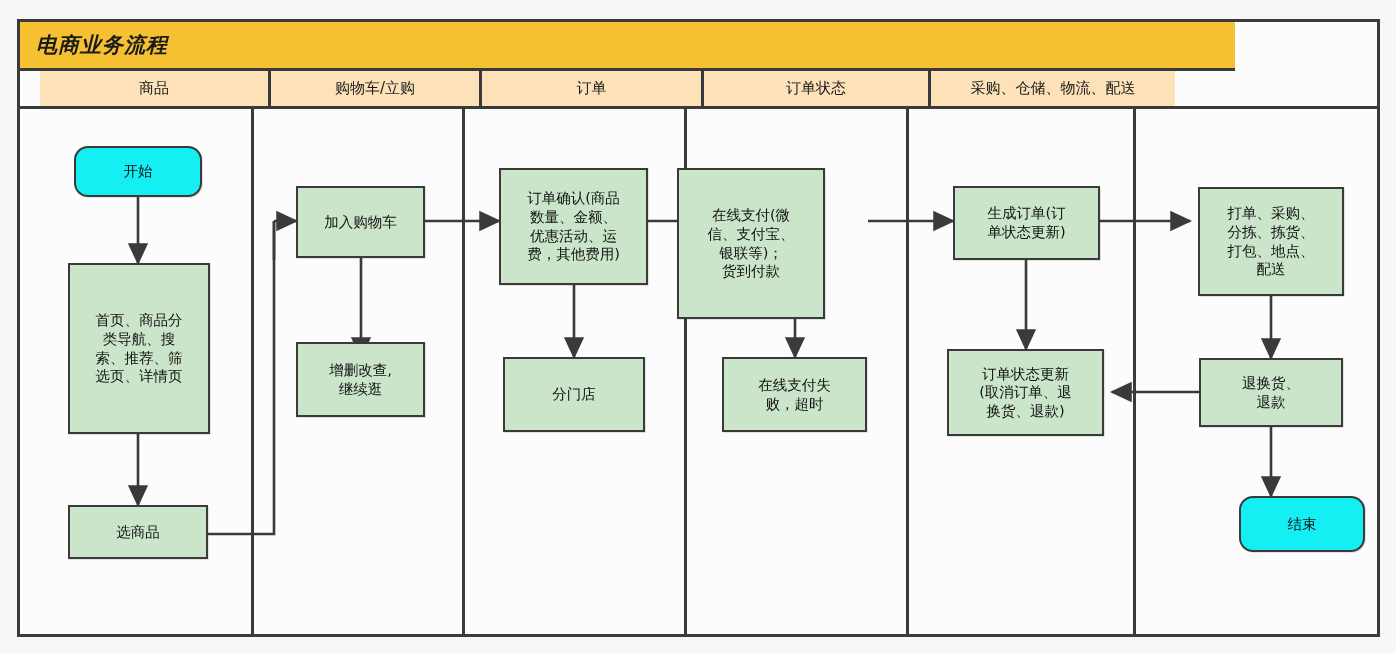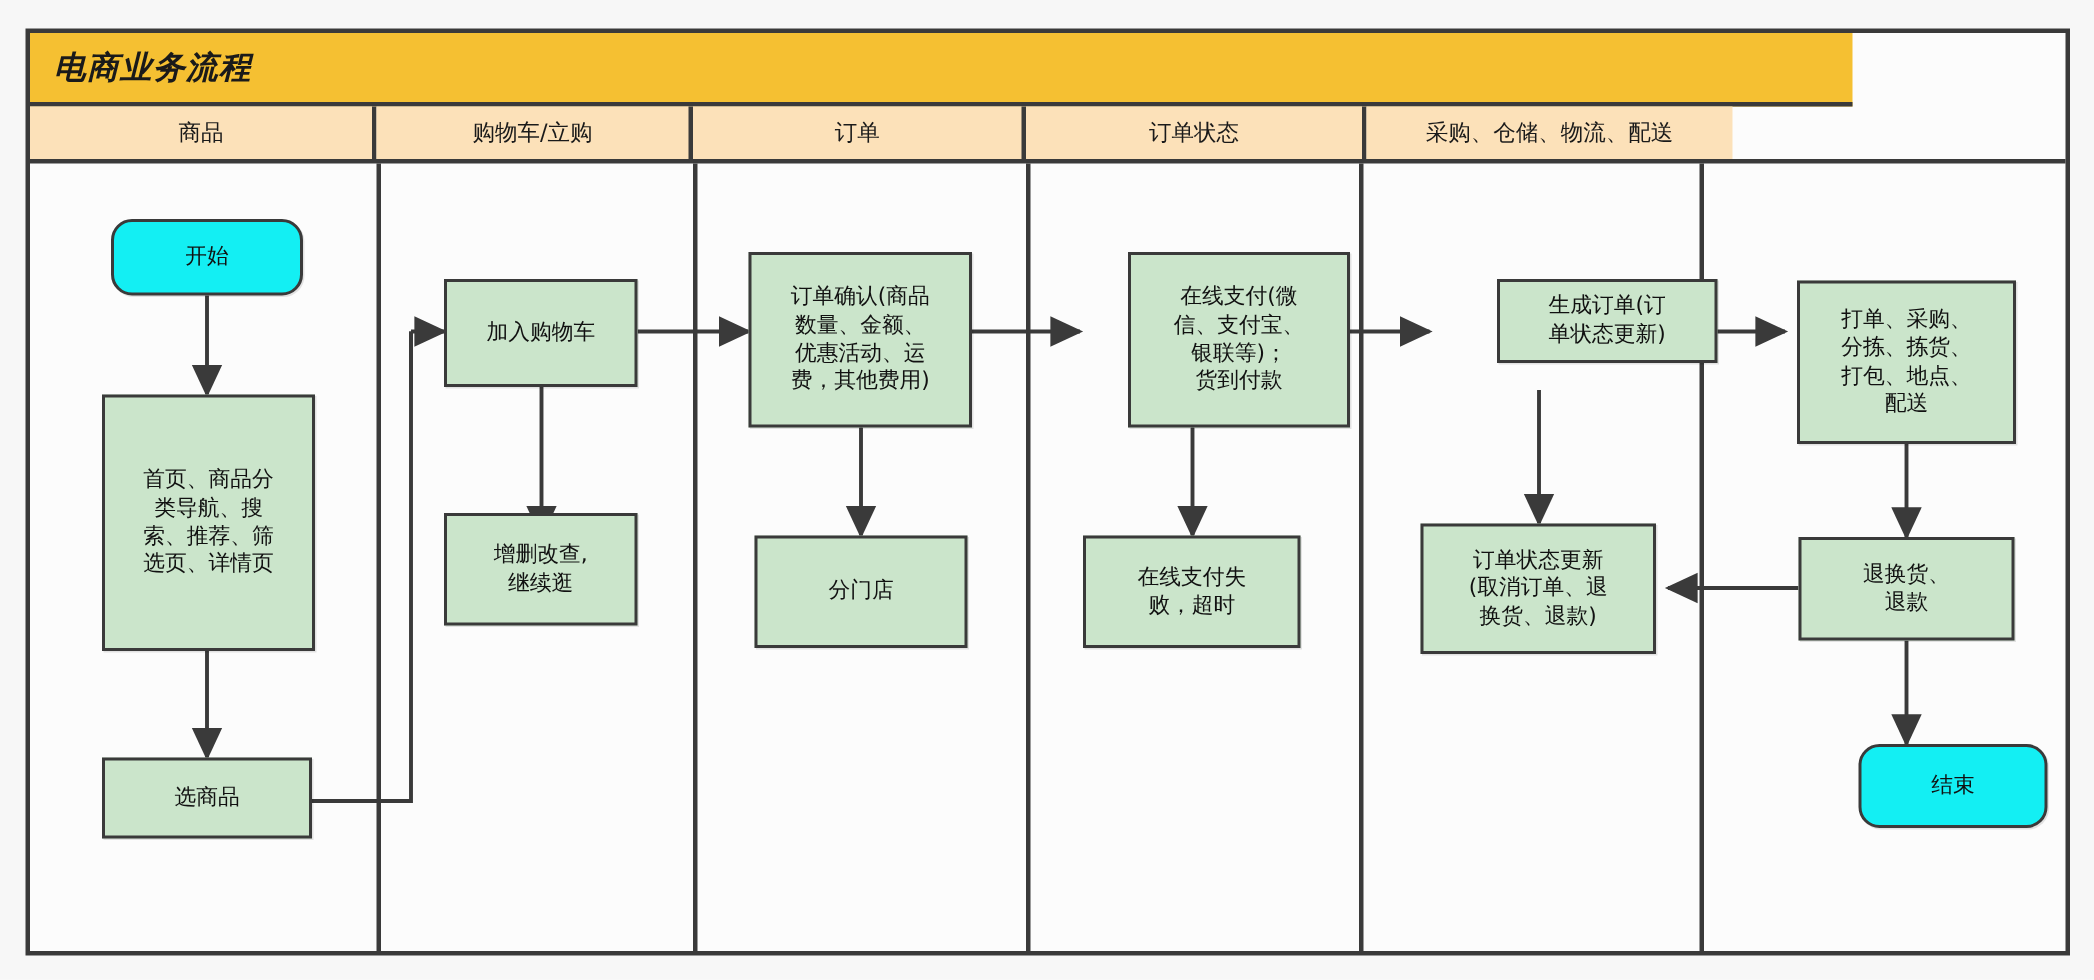--- a/index.html
+++ b/index.html
@@ -48,20 +48,21 @@
   }
   .lane-headers {
     position: absolute;
     left: 20px;
     top: 71px;
     width: 1357px;
     height: 38px;
     display: flex;
     border-bottom: 3px solid #3a3a3a;
     box-sizing: border-box;
+    padding-left: 20px;
   }
   .lane-head {
     background: #fce1b9;
     border-right: 3px solid #3a3a3a;
     box-sizing: border-box;
     display: flex;
     align-items: center;
     justify-content: center;
     font-size: 15px;
     color: #1a1a1a;
@@ -182,29 +183,29 @@
   <div class="node" style="left:296px; top:342px; width:129px; height:75px;">增删改查,
 继续逛</div>
 
   <div class="node" style="left:499px; top:168px; width:149px; height:117px;">订单确认(商品
 数量、金额、
 优惠活动、运
 费，其他费用)</div>
 
   <div class="node" style="left:503px; top:357px; width:142px; height:75px;">分门店</div>
 
-  <div class="node" style="left:752px; top:168px; width:148px; height:117px;">在线支付(微
+  <div class="node" style="left:677px; top:168px; width:148px; height:151px;">在线支付(微
 信、支付宝、
 银联等)；
 货到付款</div>
 
   <div class="node" style="left:722px; top:357px; width:145px; height:75px;">在线支付失
 败，超时</div>
 
-  <div class="node" style="left:998px; top:186px; width:147px; height:56px;">生成订单(订
+  <div class="node" style="left:953px; top:186px; width:147px; height:74px;">生成订单(订
 单状态更新)</div>
 
   <div class="node" style="left:947px; top:349px; width:157px; height:87px;">订单状态更新
 (取消订单、退
 换货、退款)</div>
 
   <div class="node" style="left:1198px; top:168px; width:146px; height:109px;margin-top:19px;">打单、采购、
 分拣、拣货、
 打包、地点、
 配送</div>

